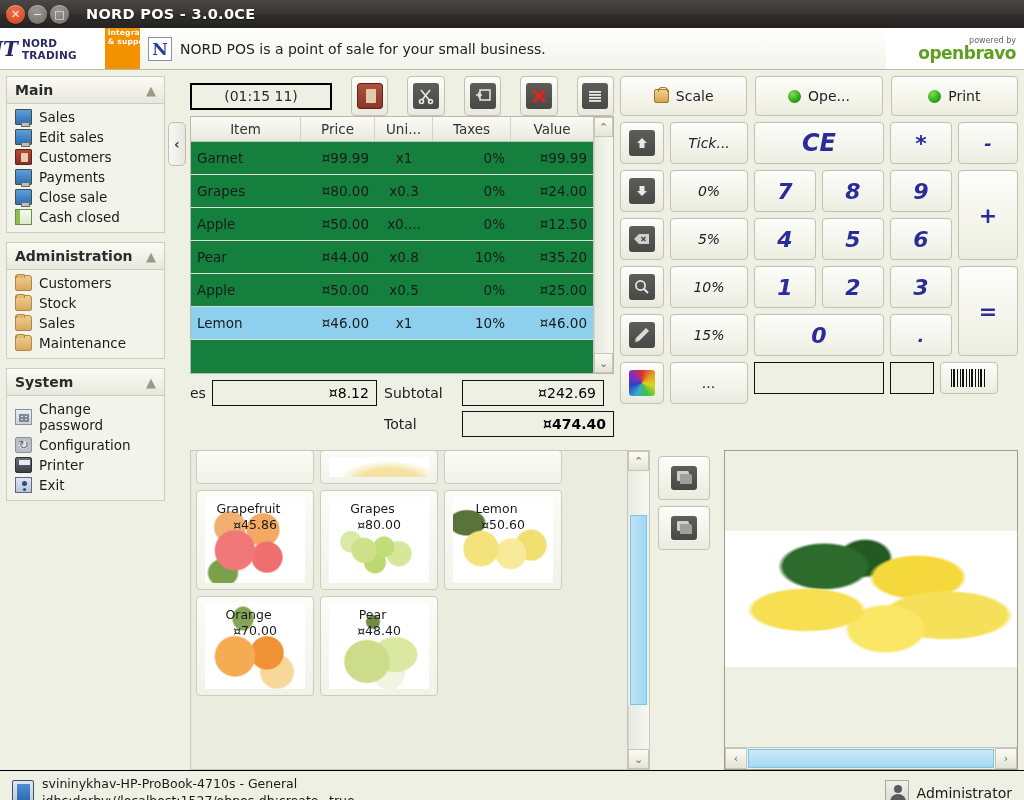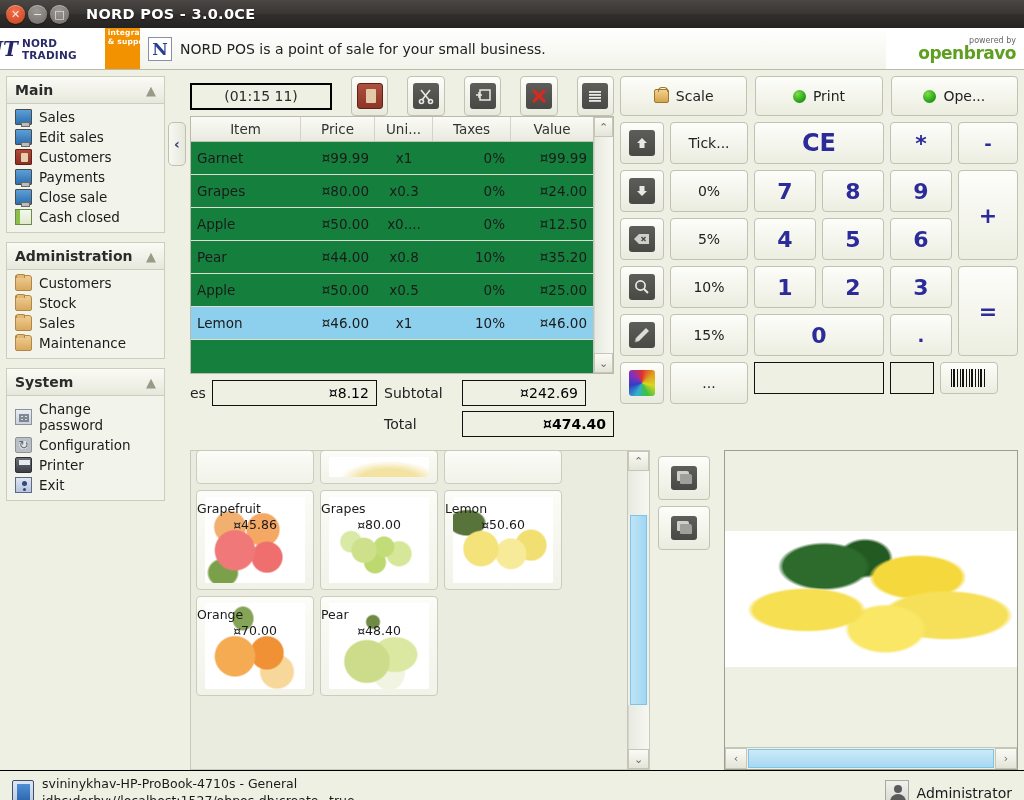--- a/index.html
+++ b/index.html
@@ -191,21 +191,21 @@
   .totals { display: flex; padding: 6px 0 0 0; align-items: flex-start; }
   .tot-left { display: flex; align-items: center; gap: 6px; width: 210px; }
   .tot-lbl { font-size: 14px; color: #222; }
   .tot-box { height: 26px; border: 1px solid #111; background: #eef0e4; display:flex; align-items:center; justify-content:flex-end; padding-right: 7px; font-size: 14px; }
   .tot-right { flex: 1; }
   .tot-line { display: flex; align-items: center; justify-content: flex-start; gap: 8px; margin-bottom: 5px; }
   .tot-line .tot-lbl { width: 70px; text-align: left; }
 
   
   .pad-col { flex: 1; padding-left: 6px; }
-  .pad-grid { display: flex; gap: 6px; }
+  .pad-grid { display: flex; gap: 6px; font-style: italic; }
   .pad-small { display: flex; flex-direction: column; gap: 6px; width: 44px; }
   .pad-small .tbtn { width: 44px; height: 42px; }
   .pad-pct { display: flex; flex-direction: column; gap: 6px; width: 78px; }
   .pct-btn {
     height: 42px; border: 1px solid #c2c2b4; border-radius: 4px;
     background: linear-gradient(to bottom,#fdfdfa,#ebecdf);
     display: flex; align-items: center; justify-content: center;
     font-size: 14px; color: #222; cursor: pointer;
   }
   .numpad { display: grid; grid-template-columns: 62px 62px 62px 60px; grid-auto-rows: 42px; gap: 6px; }
@@ -238,21 +238,21 @@
   .bottom { display: flex; margin-top: 8px; flex: 1; gap: 0; }
   .prod-panel { width: 460px; background: #eaece0; border: 1px solid #c9cabc; display: flex; }
   .prod-grid { flex: 1; padding: 0 5px; display: flex; flex-wrap: wrap; gap: 6px; align-content: flex-start; overflow: hidden; }
   .prod {
     width: 118px; height: 100px; border: 1px solid #ccccbe; border-radius: 4px;
     background: linear-gradient(to bottom,#fcfcf8,#f1f2e8);
     position: relative; cursor: pointer; overflow: hidden;
   }
   .prod.partial { height: 34px; margin-top: -1px; }
   .prod-img { position: absolute; left: 8px; top: 6px; right: 8px; bottom: 6px; background: #fff; border-radius: 2px; overflow: hidden; }
-  .prod-label { position: absolute; left: 0; right: 13px; top: 10px; font-size: 12.5px; color: #1a1a1a; z-index: 3; }
+  .prod-label { position: absolute; left: 0; right: 13px; top: 10px; text-align: center; font-size: 12.5px; color: #1a1a1a; z-index: 3; }
   .prod-price { position: absolute; left: 0; right: 0; top: 26px; text-align: center; font-size: 12.5px; color: #1a1a1a; z-index: 3; }
   .fruit { position: absolute; inset: 0; }
 
   .prod-sb { width: 22px; background: #eff0e7; border-left: 1px solid #c6c6b8; display: flex; flex-direction: column; }
   .prod-sb .sb-thumb { height: 190px; margin: 0 2px; background: linear-gradient(to right,#bfe4f6,#9fd7f3); border: 1px solid #7fc3e6; }
   .prod-sb .sb-space { height: 44px; background: linear-gradient(to right,#e8e9e0,#f7f8f1); }
   .prod-sb .sb-track { flex: 1; background: linear-gradient(to right,#e8e9e0,#f7f8f1); }
 
   .cat-col { width: 68px; padding: 6px 8px 0 8px; display: flex; flex-direction: column; gap: 6px; }
   .cat-btn {
@@ -529,44 +529,44 @@
         </div>
 
         <div class="totals">
           <div class="tot-left">
             <span class="tot-lbl">es</span>
             <span class="tot-box" style="width:165px;">¤8.12</span>
           </div>
           <div class="tot-right">
             <div class="tot-line">
               <span class="tot-lbl">Subtotal</span>
-              <span class="tot-box" style="width:124px;">¤242.69</span>
+              <span class="tot-box" style="width:142px;">¤242.69</span>
             </div>
             <div class="tot-line">
               <span class="tot-lbl">Total</span>
               <span class="tot-box" style="width:152px;font-weight:bold;">¤474.40</span>
             </div>
           </div>
         </div>
       </div>
 
       <div class="pad-col">
 
         <div class="right-actions" style="padding-left:0;margin-bottom:6px;">
           <div class="act-btn">
             <span class="scale-ic"></span>
             <span>Scale</span>
           </div>
           <div class="act-btn">
             <span class="dot-green"></span>
-            <span>Print</span>
+            <span>Ope...</span>
           </div>
           <div class="act-btn">
             <span class="dot-green"></span>
-            <span>Ope...</span>
+            <span>Print</span>
           </div>
         </div>
 
         <div class="pad-grid">
           <div class="pad-small">
             <div class="tbtn">
               <span class="tico dark">
                 <svg width="16" height="16" viewBox="0 0 16 16">
                     <path d="M8 3 L13 8 H10.5 V13 H5.5 V8 H3 Z" fill="#e8e8e4"></path>
                   </svg>

